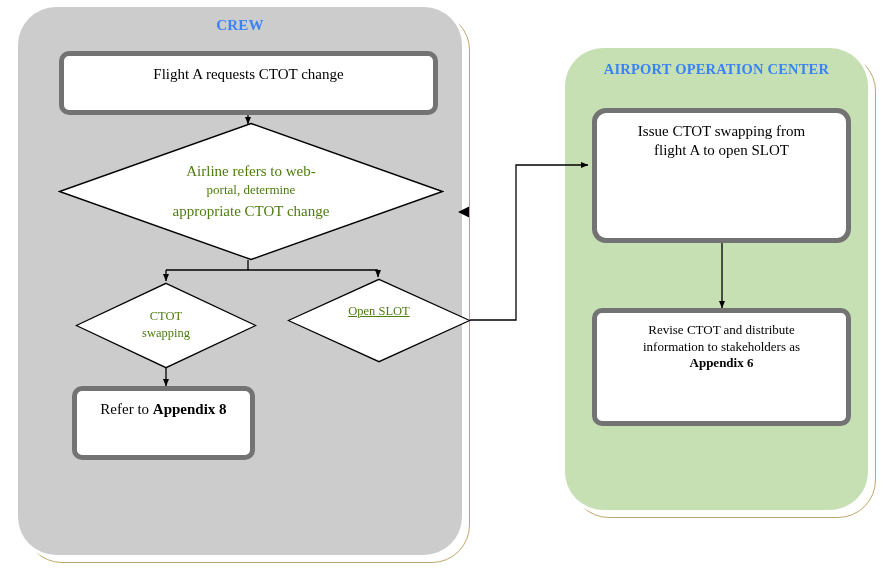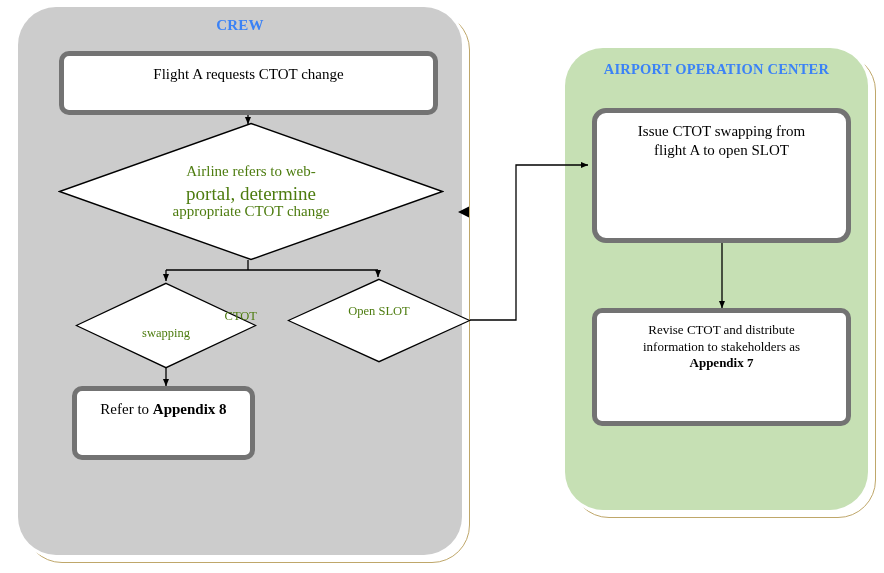--- a/index.html
+++ b/index.html
@@ -121,53 +121,53 @@
 
   <div class="node box" style="left:59px;top:51px;width:379px;height:64px;font-size:15px;">
     <span class="txt">Flight A requests CTOT change</span>
   </div>
 
   <div class="diamond" style="left:58px;top:122px;width:386px;height:139px;">
     <svg width="386" height="139" viewBox="0 0 386 139">
       <polygon points="193,1.5 384.5,69.5 193,137.5 1.5,69.5" fill="#ffffff" stroke="#000000" stroke-width="1.4"></polygon>
     </svg>
     <div class="dlabel" style="top:40px;font-size:15px;">Airline refers to web-</div>
-    <div class="dlabel" style="top:60px;font-size:19px;">portal, determine</div>
+    <div class="dlabel" style="top:60px;font-size:13px;">portal, determine</div>
     <div class="dlabel" style="top:80px;font-size:15px;">appropriate CTOT change</div>
   </div>
 
   <div class="diamond" style="left:75px;top:282px;width:182px;height:87px;">
     <svg width="182" height="87" viewBox="0 0 182 87">
       <polygon points="91,1.3 180.7,43.5 91,85.7 1.3,43.5" fill="#ffffff" stroke="#000000" stroke-width="1.3"></polygon>
     </svg>
-    <div class="dlabel" style="top:26px;font-size:12.5px;text-align:right;">CTOT</div>
+    <div class="dlabel" style="top:26px;font-size:12.5px;">CTOT</div>
     <div class="dlabel" style="top:43px;font-size:12.5px;">swapping</div>
   </div>
 
   <div class="diamond" style="left:287px;top:278px;width:184px;height:85px;">
     <svg width="184" height="85" viewBox="0 0 184 85">
       <polygon points="92,1.3 182.7,42.5 92,83.7 1.3,42.5" fill="#ffffff" stroke="#000000" stroke-width="1.3"></polygon>
     </svg>
-    <div class="dlabel" style="top:25px;font-size:12.5px;">Open SLOT</div>
+    <div class="dlabel" style="top:25px;font-size:12.5px;text-decoration:underline;">Open SLOT</div>
   </div>
 
   <div class="node box" style="left:72px;top:386px;width:183px;height:74px;font-size:15px;">
     <span class="txt">
       <span>Refer to </span><b>Appendix 8</b>
     </span>
   </div>
 
   <div class="node box" style="left:592px;top:108px;width:259px;height:135px;font-size:15px;border-radius:14px;">
     <span class="txt">
       <span>Issue CTOT swapping from</span><br>
       <span>flight A to open SLOT</span>
     </span>
   </div>
 
   <div class="node box" style="left:592px;top:308px;width:259px;height:118px;font-size:13px;">
     <span class="txt">
       <span>Revise CTOT and distribute</span><br>
       <span>information to stakeholders as</span><br>
-      <b>Appendix 7</b>
+      <b>Appendix 6</b>
     </span>
   </div>
 
 </div>
 
 </body></html>

